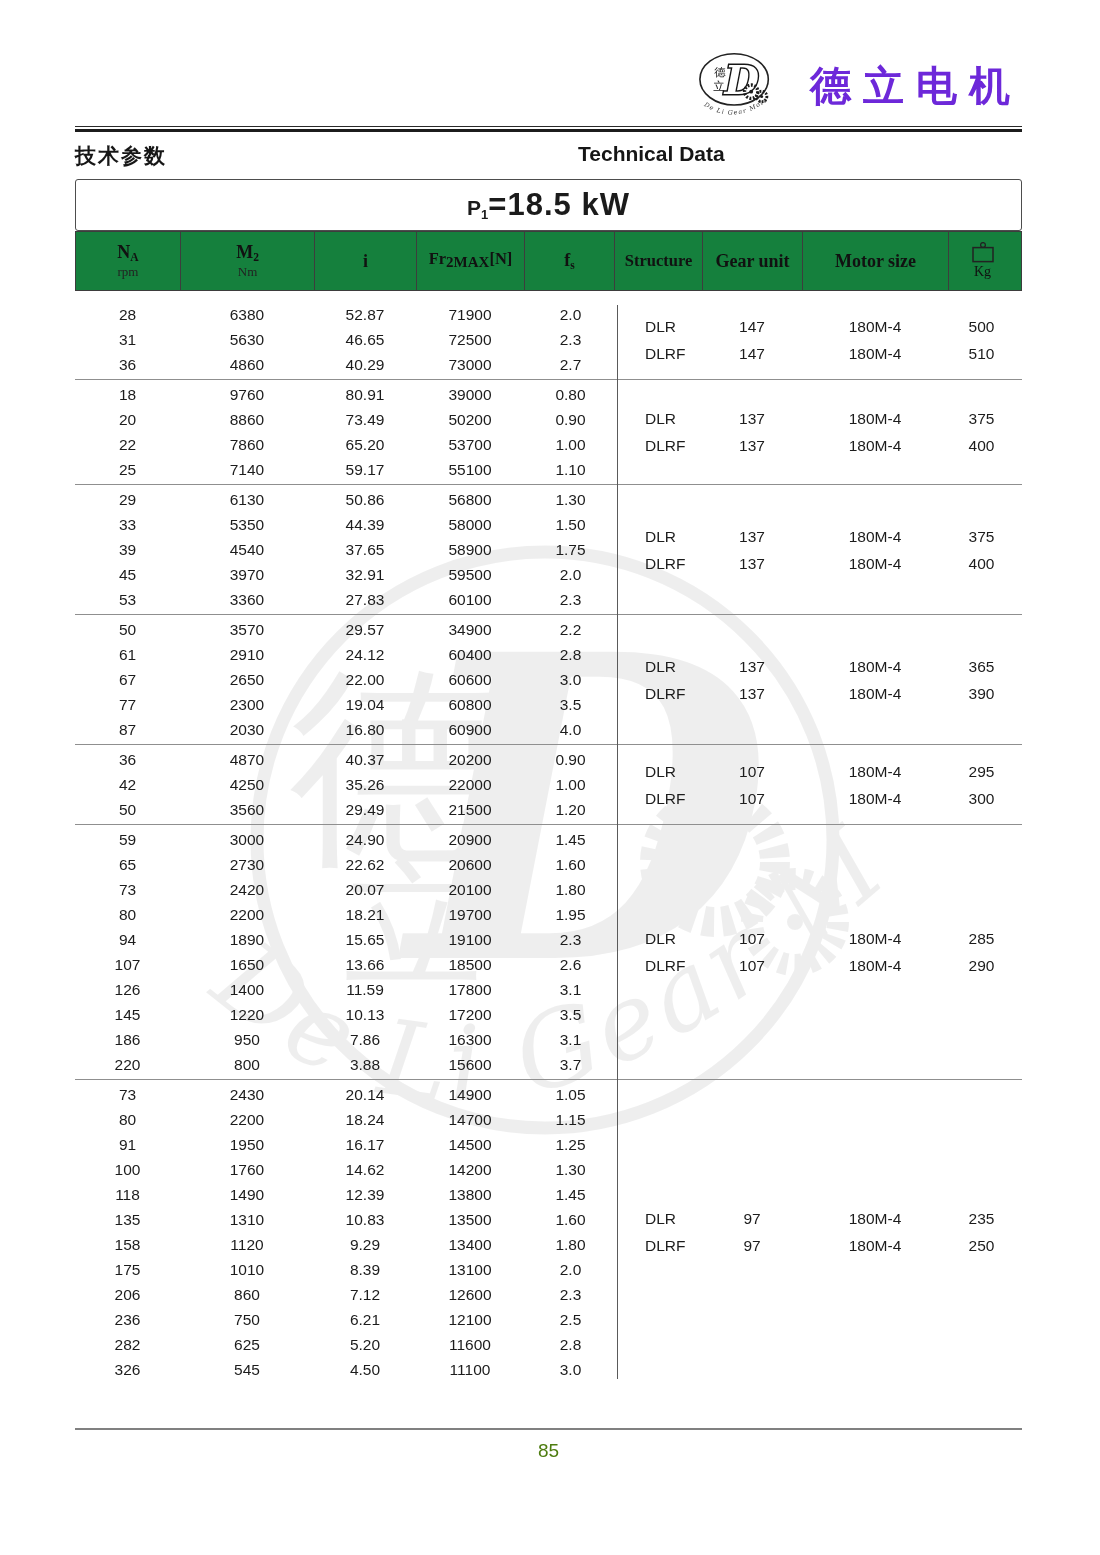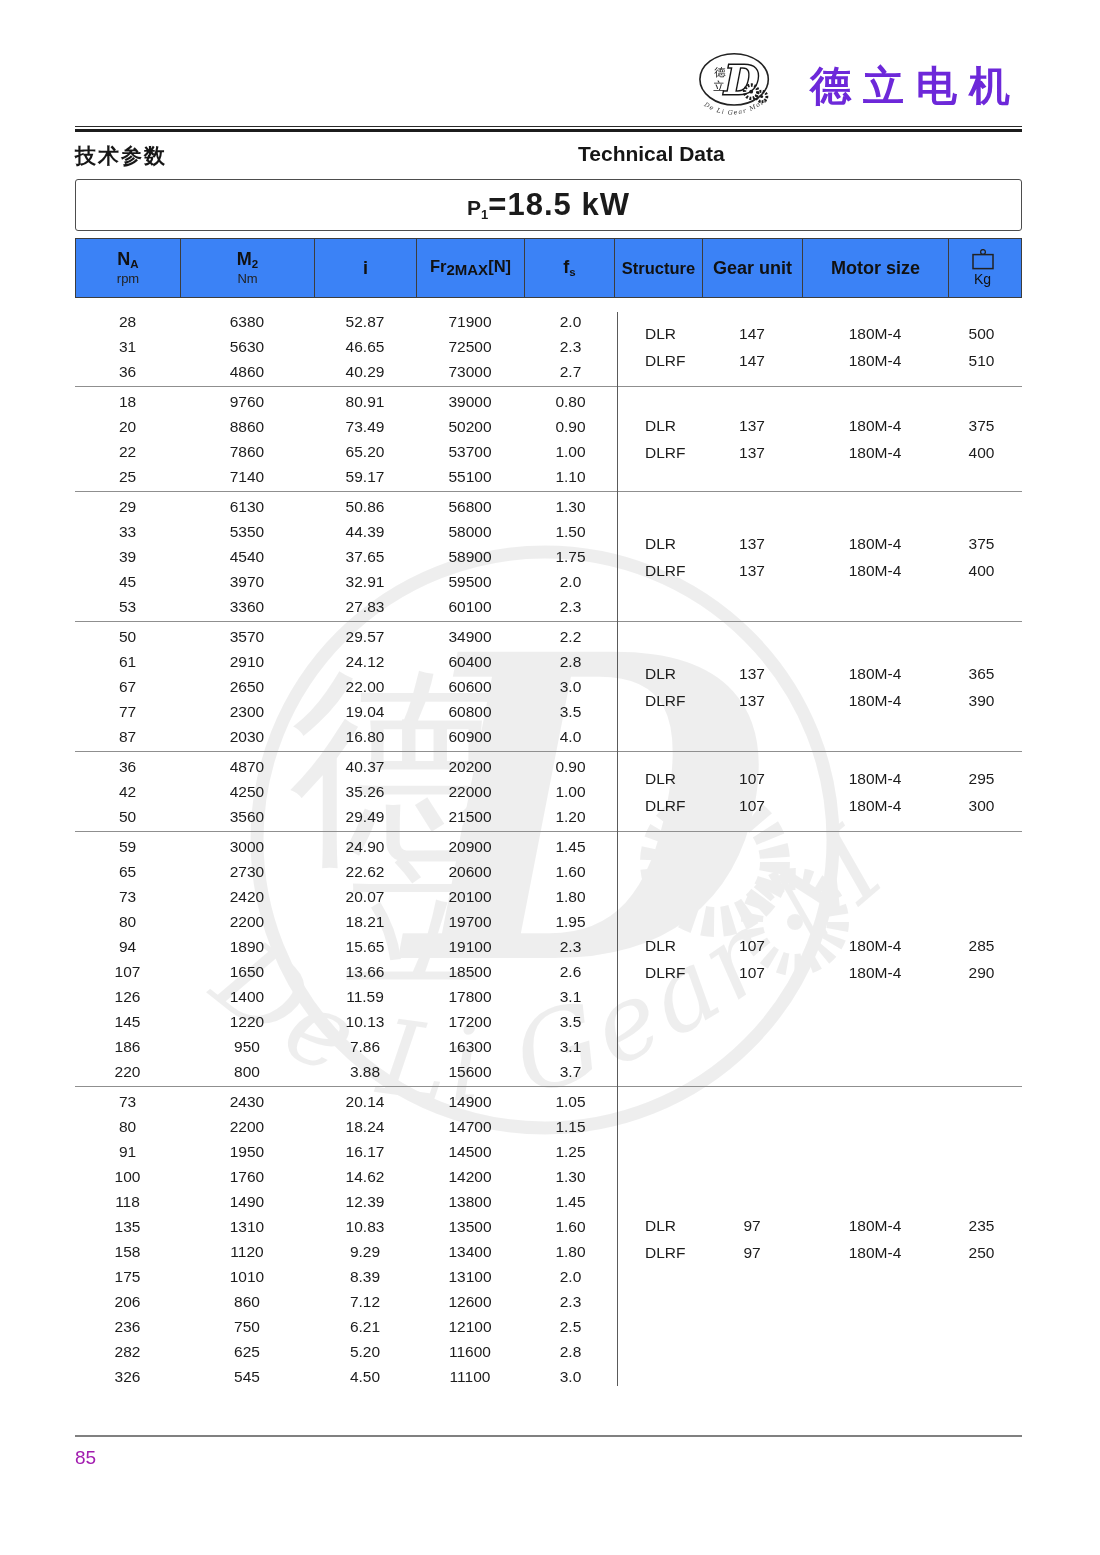--- a/index.html
+++ b/index.html
@@ -30,24 +30,24 @@
   .power-box{
     margin-top:9px;height:50px;border:1.6px solid #4d4d4d;border-radius:3px;
     display:flex;align-items:center;justify-content:center;background:#fff;
     position:relative;z-index:2;
   }
   .power-box .p-main{font-size:21px;font-weight:bold;}
   .power-box .p-sub{font-size:13px;font-weight:bold;vertical-align:-4px;}
   .power-box .p-big{font-size:31px;font-weight:bold;letter-spacing:1px;}
   
   .thead{
-    margin-top:7px;height:60px;display:grid;
+    height:60px;display:grid;
     grid-template-columns:105px 134px 102px 108px 90px 88px 100px 146px 67px;
     border:1.4px solid #3d3d3d;box-sizing:border-box;
-    position:relative;z-index:2;background:#3b82f6;
+    position:relative;z-index:2;background:#15803d;font-family:Liberation Serif, serif;
   }
   .th{border-right:1.4px solid #3d3d3d;display:flex;flex-direction:column;align-items:center;justify-content:center;line-height:1.15;}
   .th:last-child{border-right:none;}
   .h-main{font-size:18px;font-weight:bold;color:#111;}
   .h-sub{font-size:11.5px;font-weight:bold;vertical-align:-3px;}
   .h-unit{font-size:13px;color:#222;}
   .kg-label{font-size:14px;color:#111;margin-top:1px;}
   
   .groups{position:relative;margin-top:9px;z-index:1;}
   .vline{position:absolute;left:542px;top:5px;bottom:5px;width:1.2px;background:#5a5a5a;}
@@ -55,21 +55,21 @@
   .gleft{width:542px;}
   .row{display:grid;grid-template-columns:105px 134px 102px 108px 93px;line-height:25px;}
   .cell{text-align:center;font-size:15.5px;color:#1c1c1c;}
   .gright{width:398px;display:flex;flex-direction:column;justify-content:center;}
   .srow{display:grid;grid-template-columns:85px 100px 146px 67px;line-height:27px;}
   .scell{text-align:center;font-size:15.5px;color:#1c1c1c;}
   .s0{text-align:left;padding-left:28px;}
   .sep{border-top:1px solid #8f8f8f;}
   
   .bottom-rule{margin-top:44px;border-top:2px solid #808080;}
-  .page-num{margin-top:10px;font-size:19px;color:#a21caf;}
+  .page-num{margin-top:10px;text-align:center;font-size:19px;color:#4d7c0f;}
   
   .watermark{position:absolute;left:145px;top:540px;z-index:0;pointer-events:none;}
 </style>
 </head>
 <body>
 
 <div class="page">
 
   <svg class="watermark" width="810" height="680" viewBox="0 0 810 680">
     <g opacity="0.062" fill="#000000" stroke="none">

